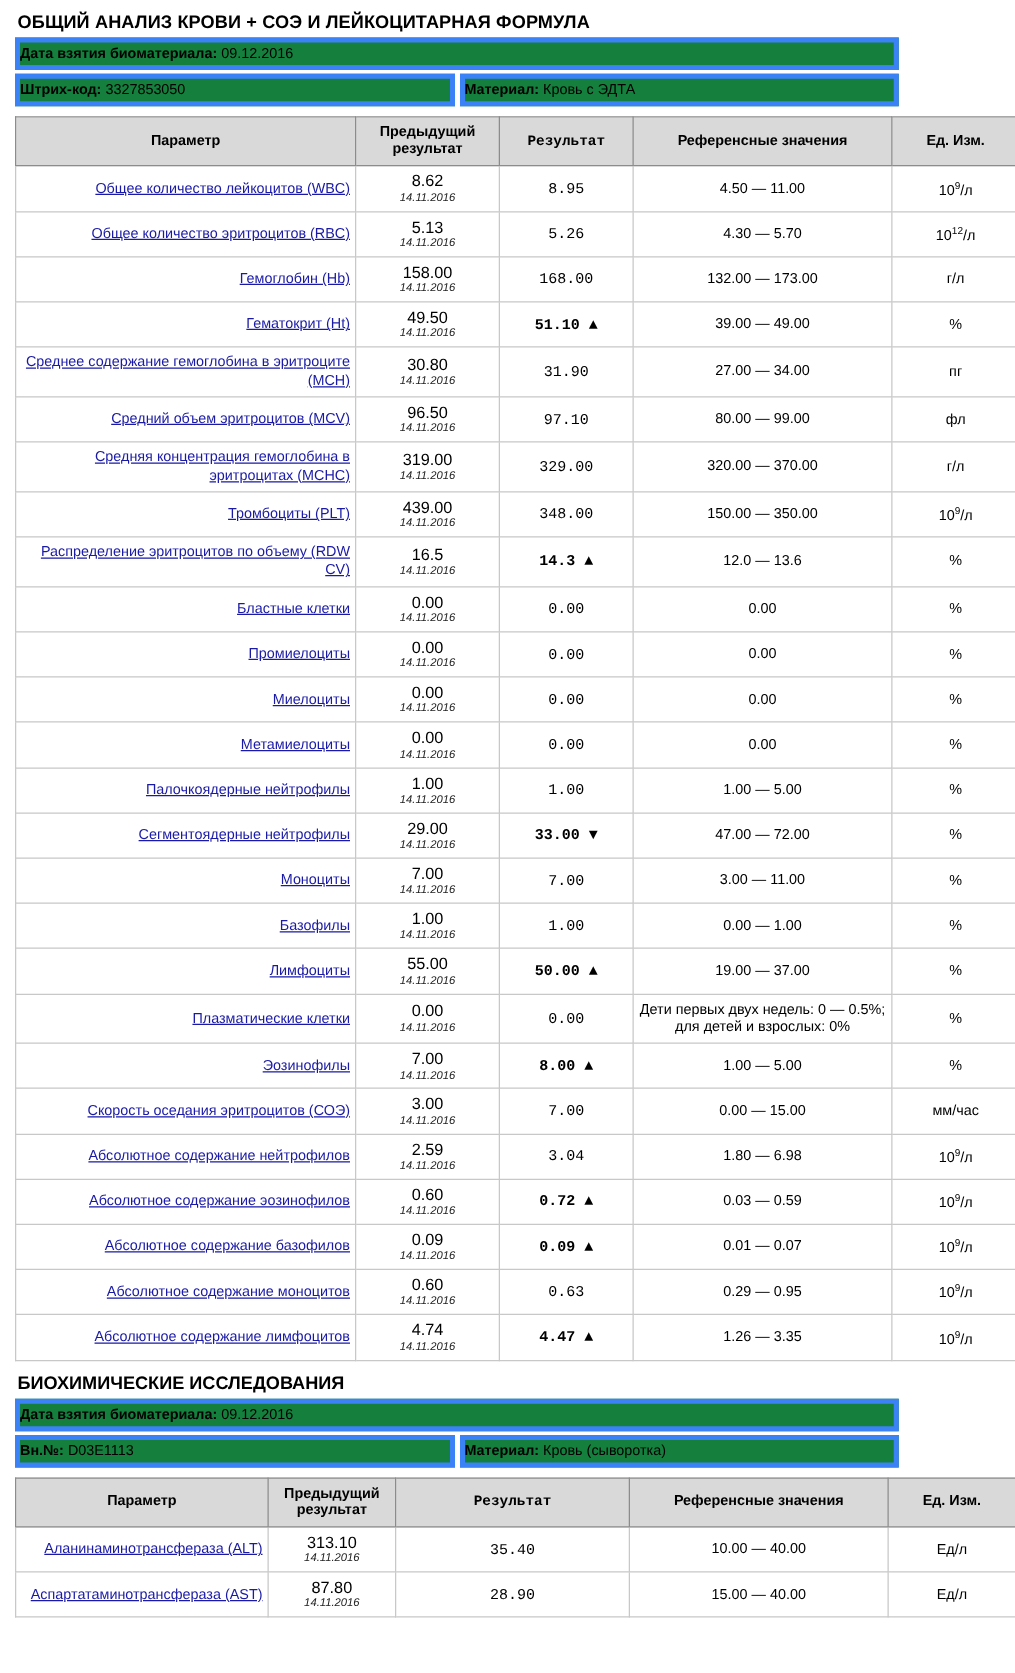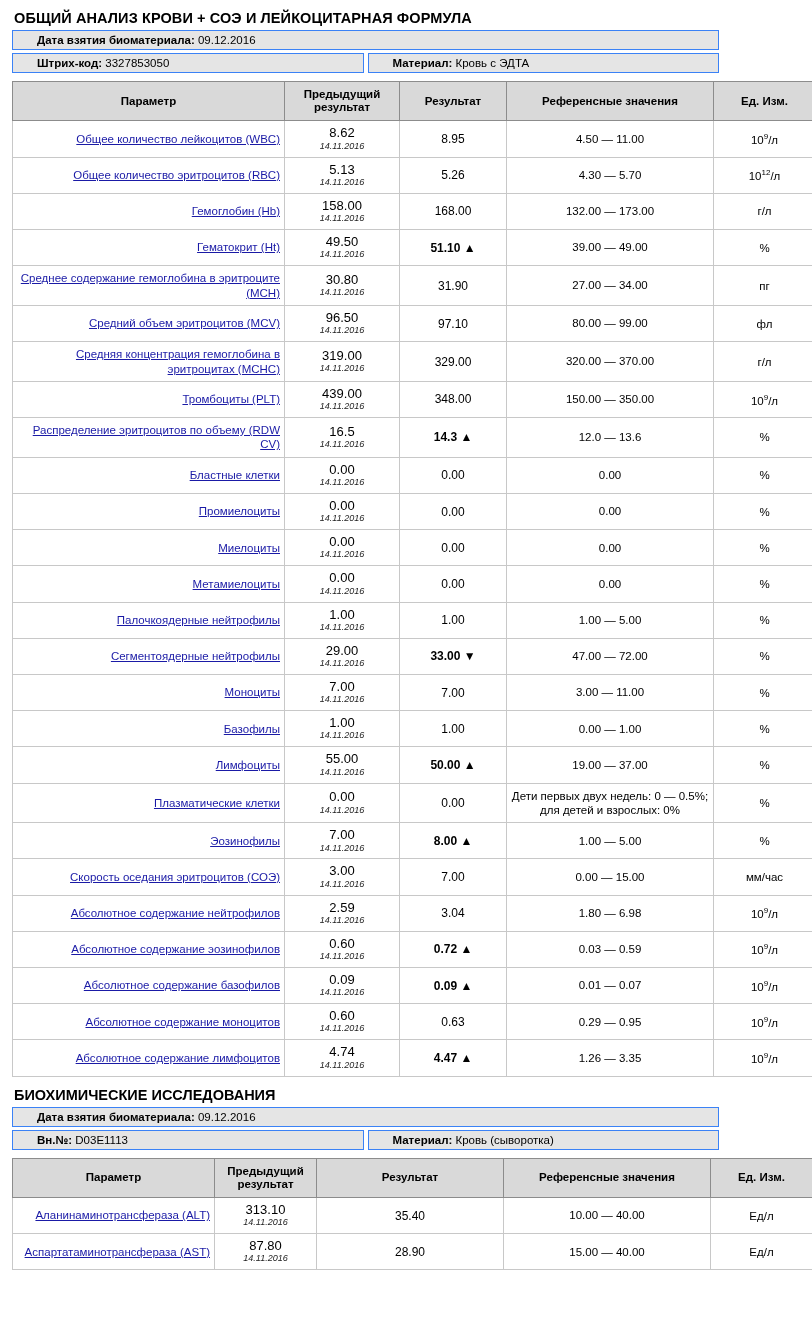--- a/index.html
+++ b/index.html
@@ -25,23 +25,23 @@
     font-size: 14.5px;
     letter-spacing: 0.1px;
     margin: 4px 0 4px 2px;
   }
   .meta-row {
     display: flex;
     gap: 4px;
     margin-bottom: 3px;
   }
   .meta-box {
-    border: 1px solid #3b82f6;
-    background: #e5e5e5;
-    padding: 3px 24px;
+    border: 4px solid #3b82f6;
+    background: #15803d;
+    padding: 3px 0;
     font-size: 11.5px;
     box-sizing: border-box;
     white-space: nowrap;
     overflow: hidden;
   }
   .meta-box b {
     font-weight: bold;
   }
   .meta-full { width: 100%; }
   .meta-third { flex: 1 1 0; }
@@ -62,21 +62,21 @@
     line-height: 1.15;
   }
   table.results td {
     border: 1px solid #c8c8c8;
     padding: 5px 4px;
     font-size: 11.5px;
     vertical-align: middle;
   }
   .c-param { width: 265px; text-align: right; }
   .c-prev  { width: 108px; text-align: center; }
-  .c-res   { width: 100px; text-align: center; }
+  .c-res   { width: 100px; text-align: center; font-family: Liberation Mono, monospace; }
   .c-ref   { width: 200px; text-align: center; }
   .c-unit  { width: 95px;  text-align: center; }
 
   .param-link {
     color: #1a1aa6;
     text-decoration: underline;
     cursor: pointer;
     display: inline;
     line-height: 1.25;
   }

